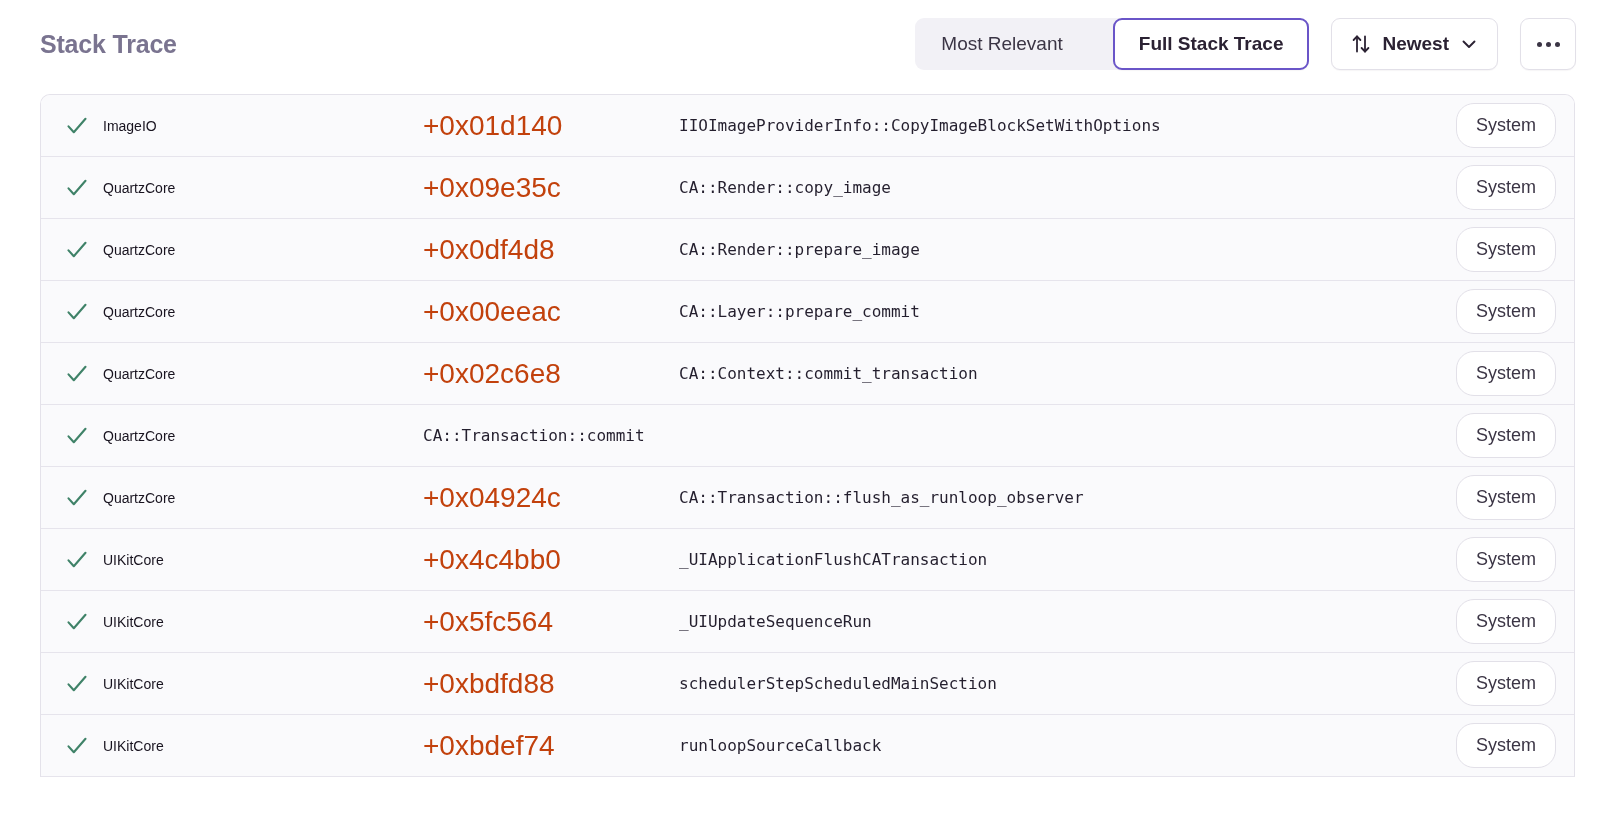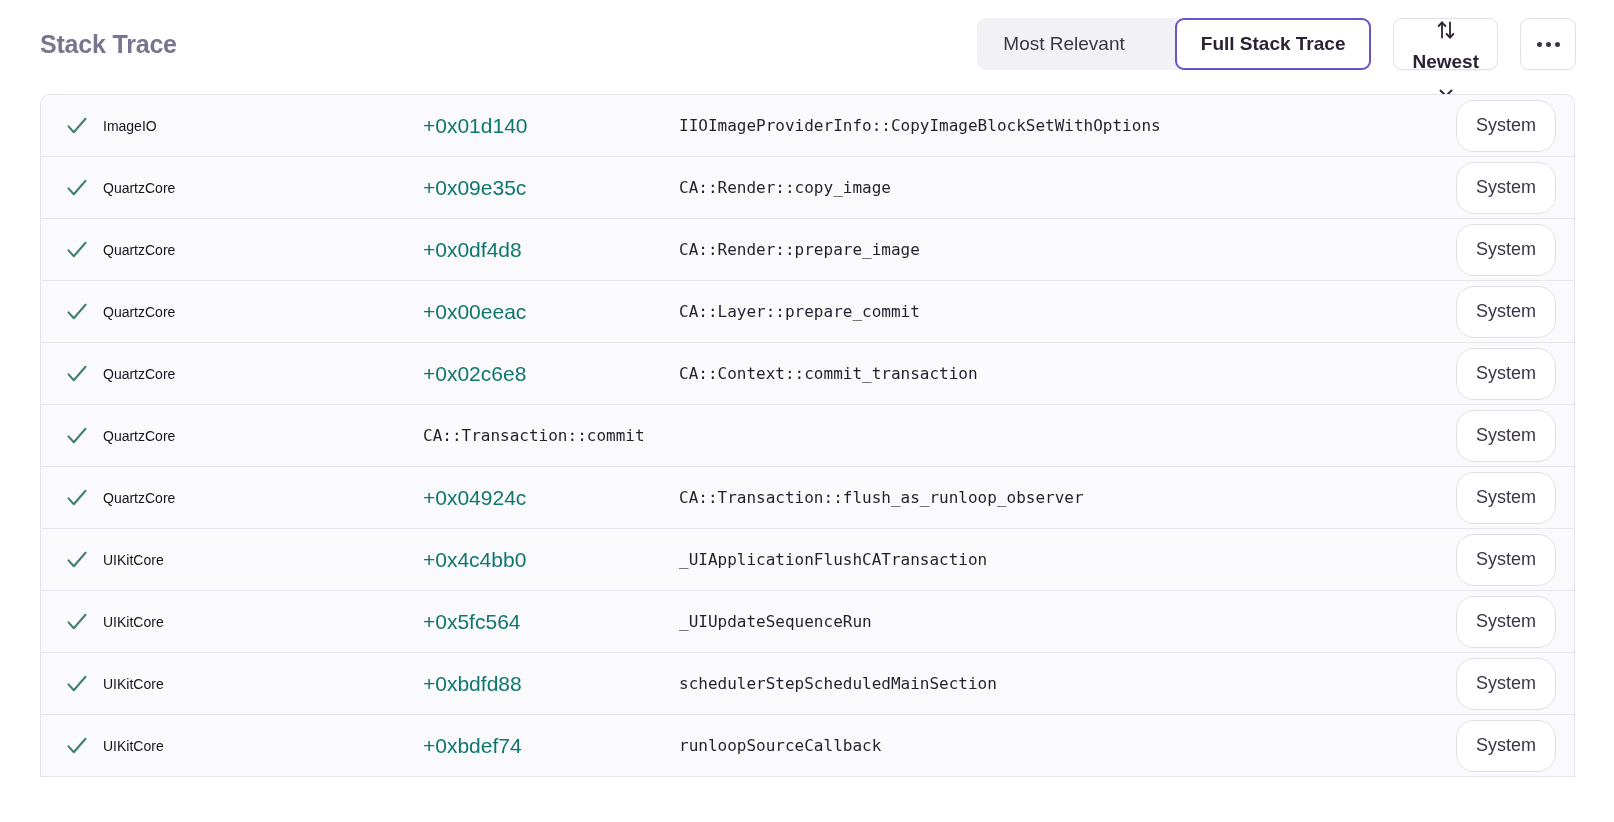--- a/index.html
+++ b/index.html
@@ -79,21 +79,20 @@
     padding: 0 18px;
     background: #ffffff;
     border: 1px solid #e2e0e8;
     border-radius: 9px;
     font-size: 19px;
     font-weight: bold;
     color: #2b2233;
     white-space: nowrap;
     cursor: pointer;
     box-shadow: 0 1px 1px rgba(43,34,51,0.04);
-    flex-direction: column;
   }
   .btn .ico { display: flex; align-items: center; }
   .btn-ellipsis {
     width: 56px;
     justify-content: center;
     padding: 0;
   }
   .dots { display: flex; gap: 4px; }
   .dots i {
     width: 5px; height: 5px; border-radius: 50%;
@@ -134,22 +133,22 @@
     width: 320px;
     flex: 0 0 320px;
     font-size: 14px;
     color: #18131f;
     white-space: nowrap;
     overflow: hidden;
   }
   .col-offset {
     width: 256px;
     flex: 0 0 256px;
-    font-size: 21px;
-    color: #0f766e;
+    font-size: 28px;
+    color: #c2410c;
     white-space: nowrap;
   }
   .col-symbol {
     flex: 1 1 auto;
     font-family: "DejaVu Sans Mono", monospace;
     font-size: 16px;
     line-height: 31px;
     color: #241f2e;
     padding-right: 22px;
     word-break: break-all;
@@ -157,21 +156,21 @@
   .col-badge {
     width: 140px;
     flex: 0 0 140px;
     display: flex;
     justify-content: flex-end;
   }
   .badge {
     display: inline-flex;
     align-items: center;
     justify-content: center;
-    height: 52px;
+    height: 45px;
     padding: 0 19px;
     border: 1px solid #e2e0e8;
     border-radius: 18px;
     background: #ffffff;
     font-size: 18px;
     color: #3b3545;
     white-space: nowrap;
   }
 
   .check-icon { display: block; }

